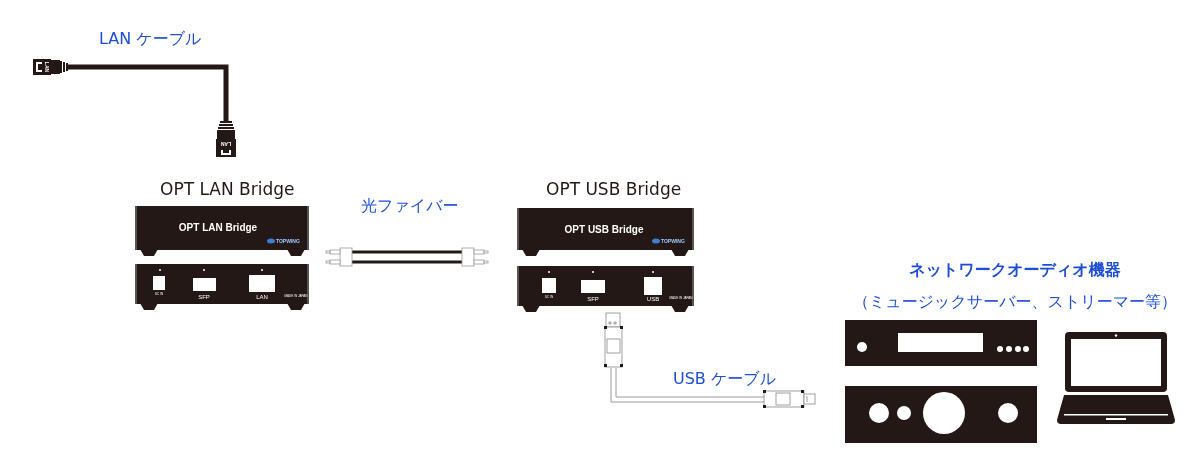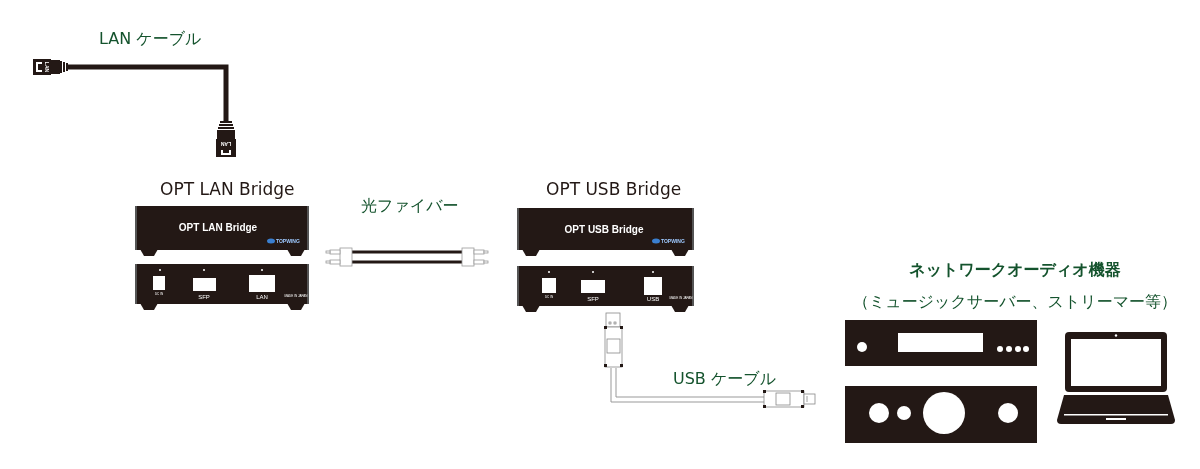--- a/index.html
+++ b/index.html
@@ -1,18 +1,18 @@
 <!DOCTYPE html>
 <html><head>
   <meta charset="utf-8">
   <style>
     html, body { margin: 0; padding: 0; background: #ffffff; }
     body { width: 1200px; height: 469px; position: relative; overflow: hidden;
            font-family: "DejaVu Sans", sans-serif; color: #231815; }
-    .label { position: absolute; font-size: 16px; white-space: nowrap; color: #14532d; }
+    .label { position: absolute; font-size: 16px; white-space: nowrap; color: #1d4ed8; }
     .title { position: absolute; font-size: 17px; white-space: nowrap; color: #231815; }
     .center { text-align: center; }
     svg { position: absolute; left: 0; top: 0; }
     .face-text { font-family: "Liberation Sans", sans-serif; font-weight: bold; font-size: 10px; fill: #ffffff; }
     .port-text { font-family: "Liberation Sans", sans-serif; font-size: 6px; fill: #ffffff; }
     .tiny-text { font-family: "Liberation Sans", sans-serif; font-size: 3px; fill: #ffffff; }
     .logo-text { font-family: "Liberation Sans", sans-serif; font-weight: bold; font-size: 5px; fill: #9ec9ff; }
     .plug-text { font-family: "Liberation Sans", sans-serif; font-weight: bold; font-size: 5px; fill: #ffffff; }
   </style>
 </head>

